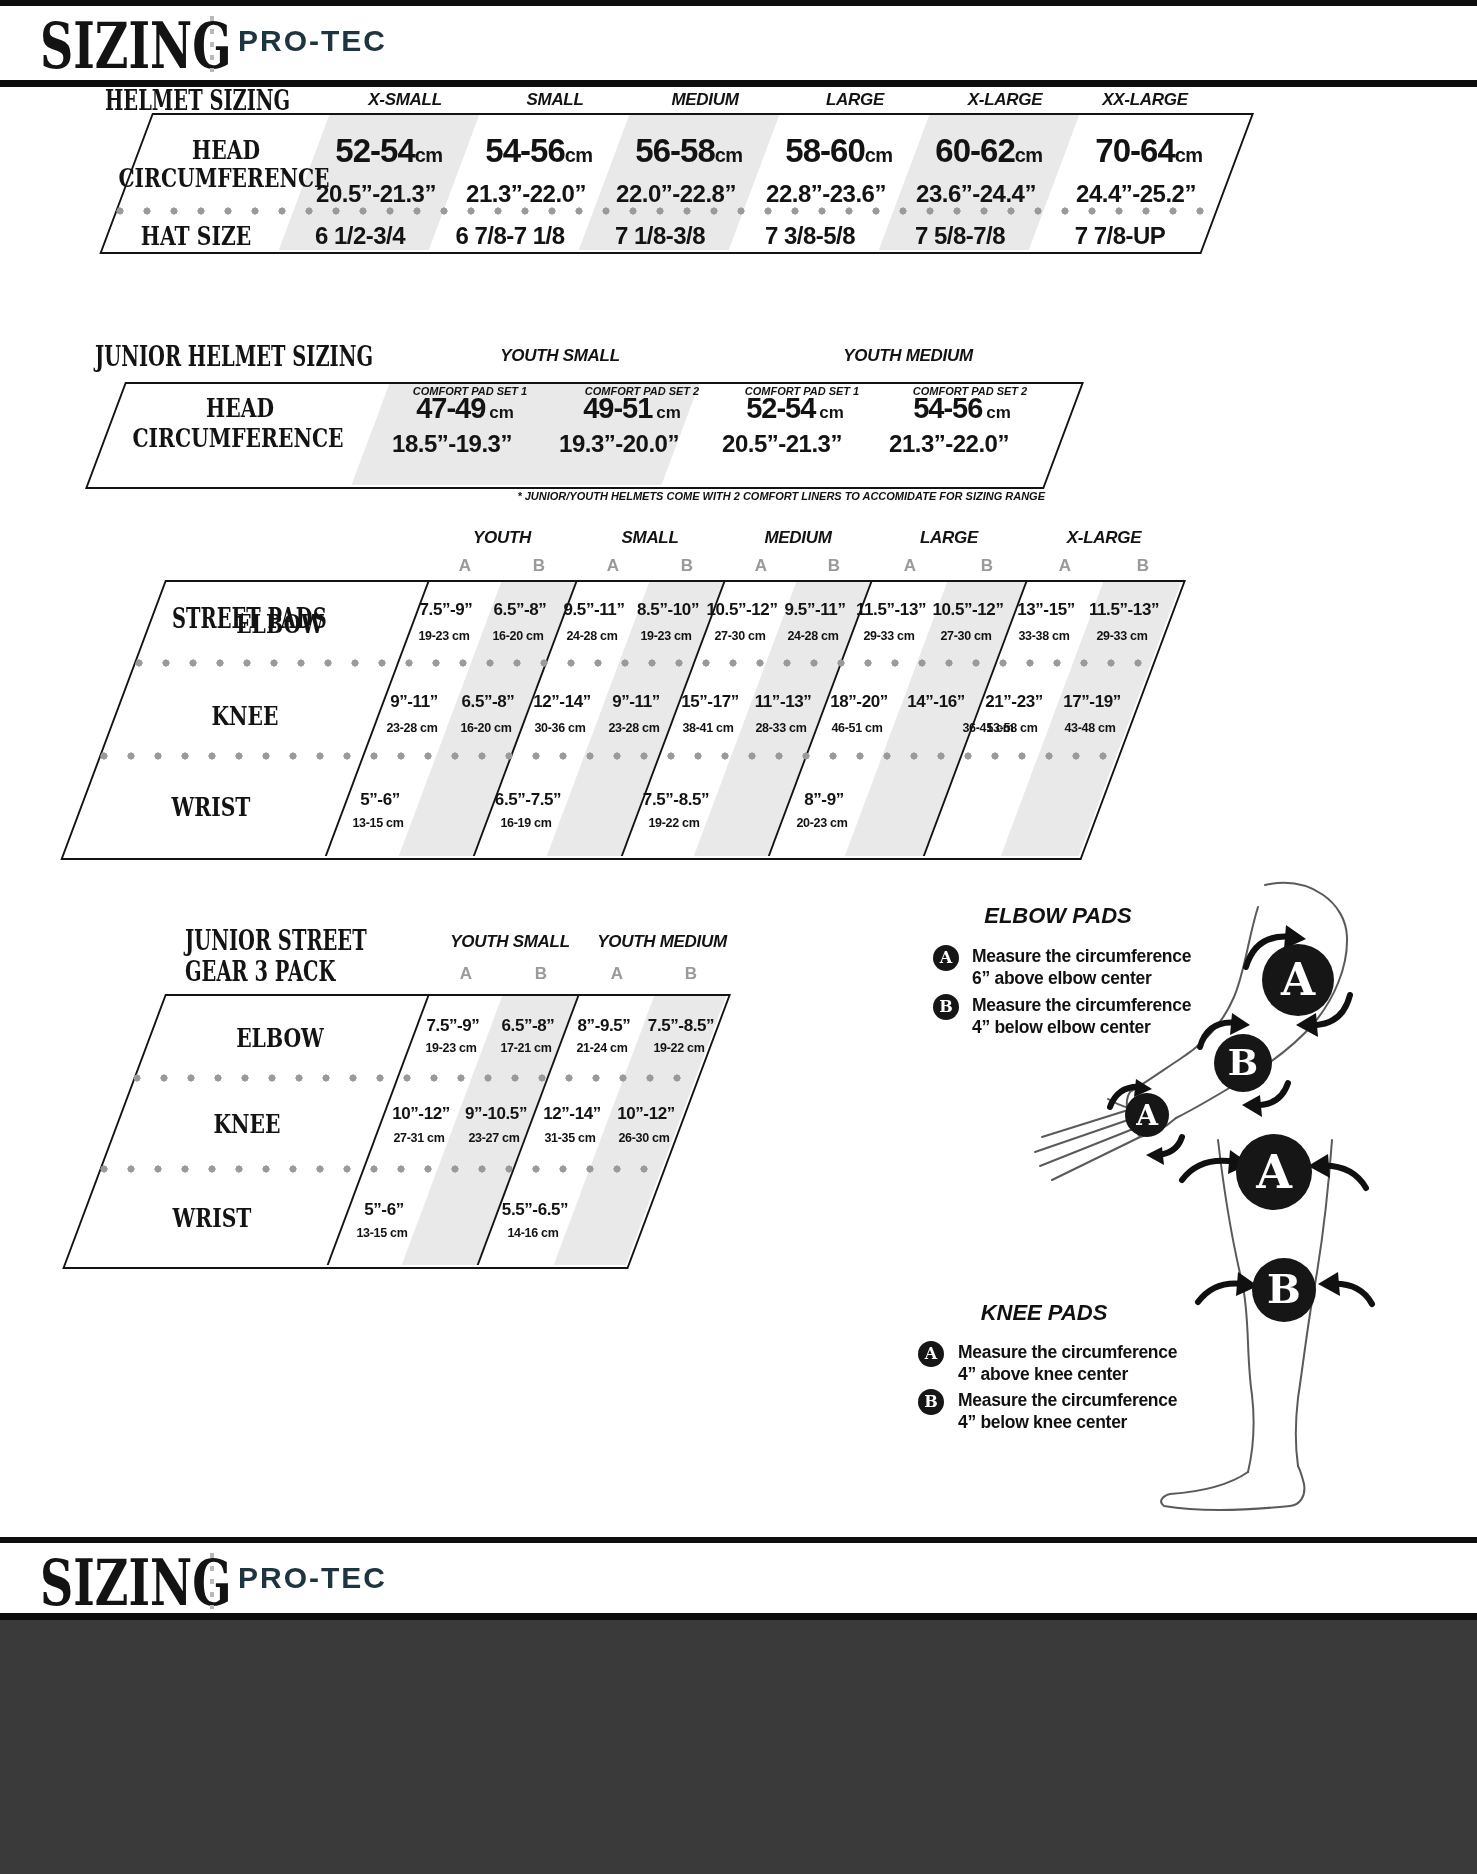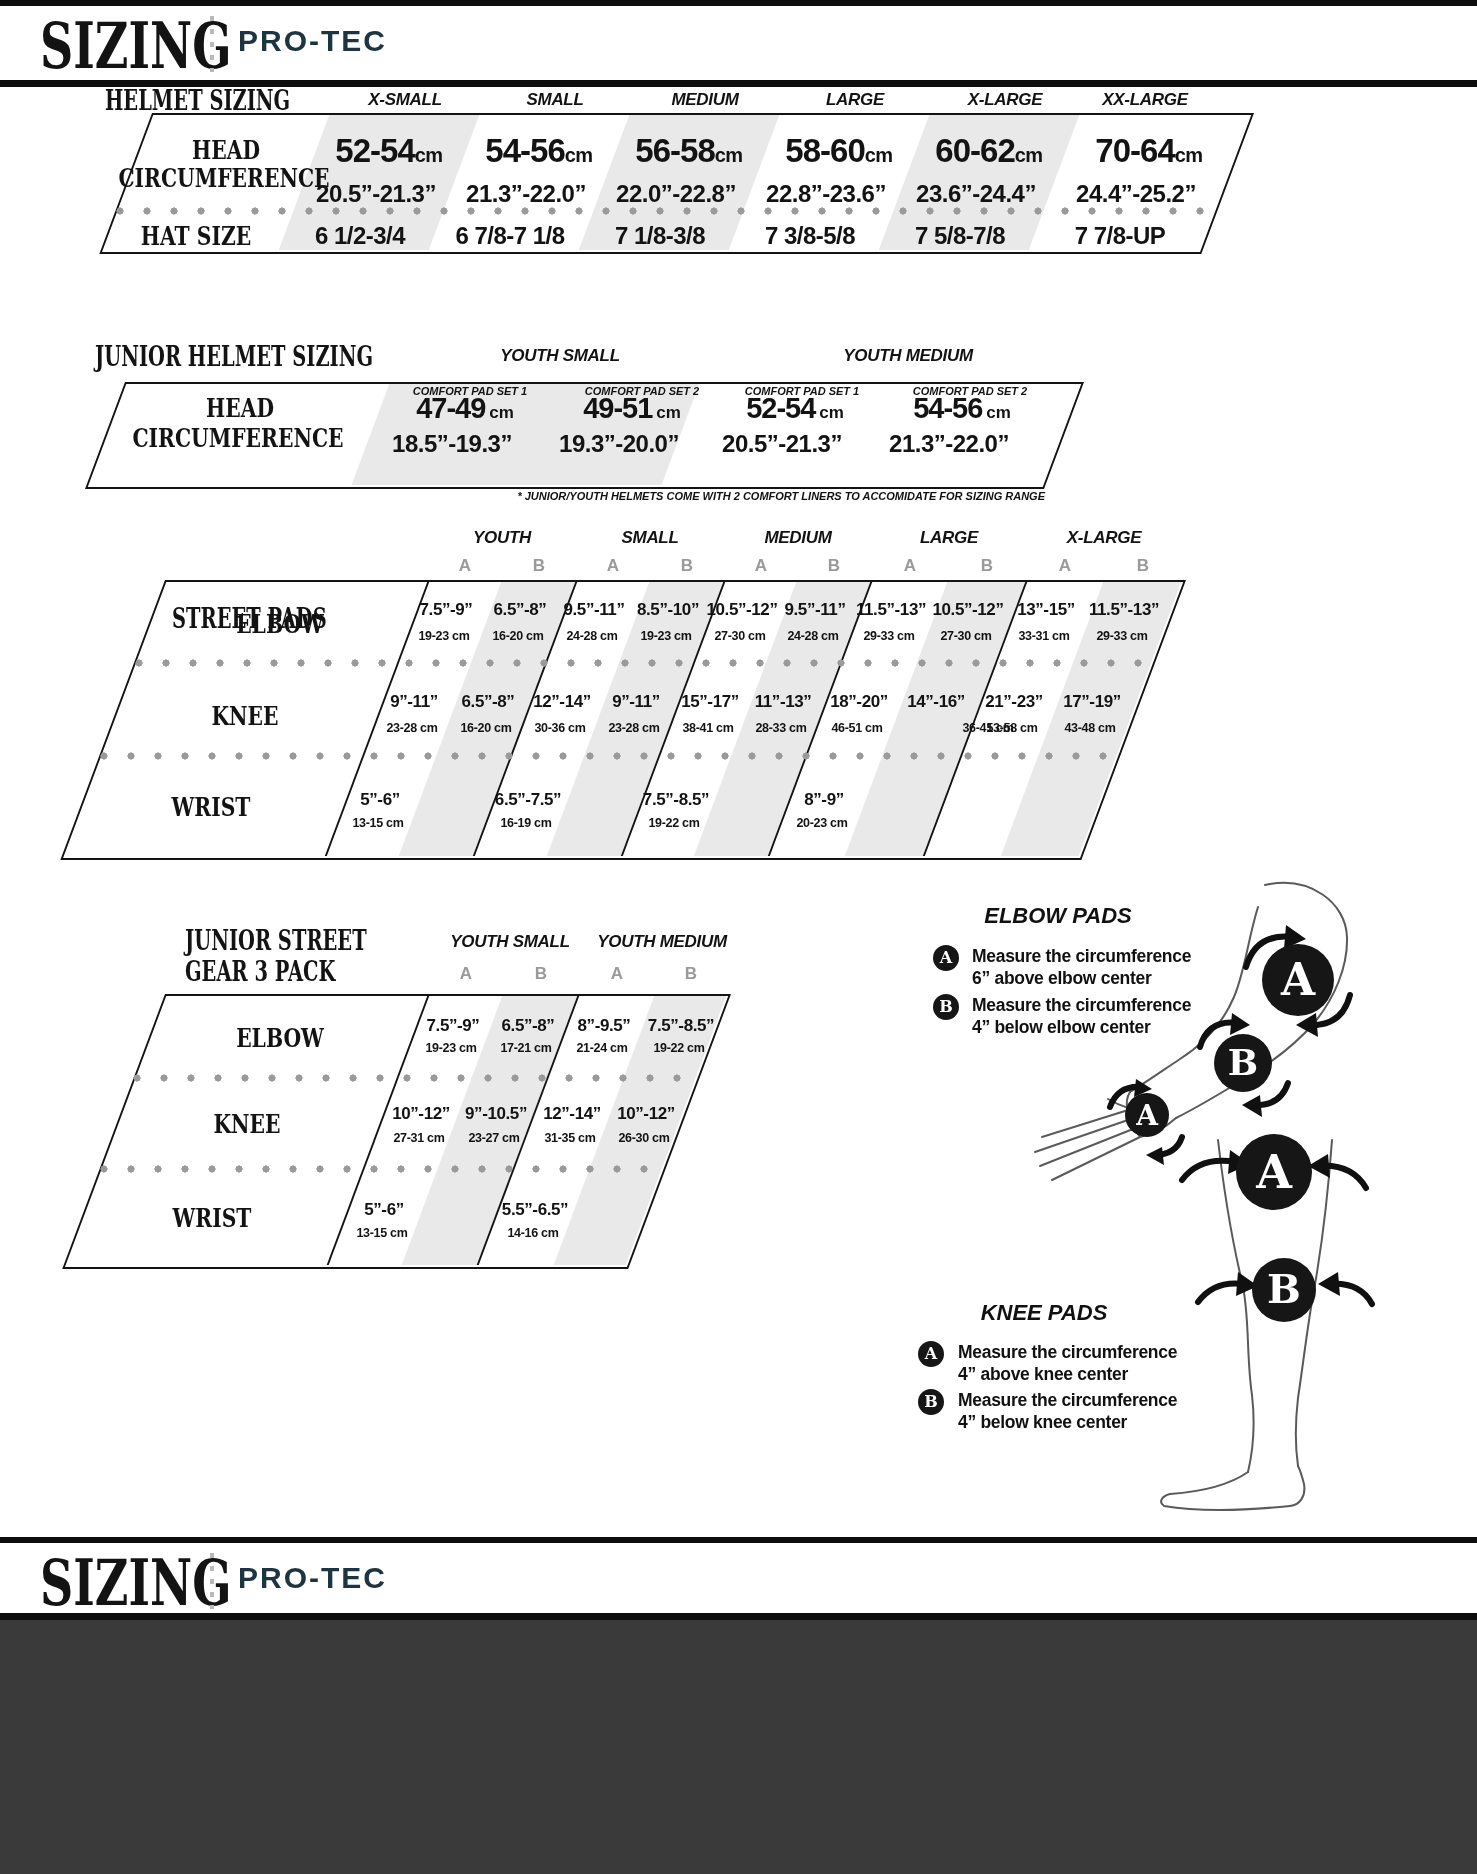--- a/index.html
+++ b/index.html
@@ -170,21 +170,21 @@
   <div class="cell in" style="left:1046px;top:600px">13”-15”</div>
   <div class="cell in" style="left:1124px;top:600px">11.5”-13”</div>
   <div class="cell cmv" style="left:444px;top:629px">19-23 cm</div>
   <div class="cell cmv" style="left:518px;top:629px">16-20 cm</div>
   <div class="cell cmv" style="left:592px;top:629px">24-28 cm</div>
   <div class="cell cmv" style="left:666px;top:629px">19-23 cm</div>
   <div class="cell cmv" style="left:740px;top:629px">27-30 cm</div>
   <div class="cell cmv" style="left:813px;top:629px">24-28 cm</div>
   <div class="cell cmv" style="left:889px;top:629px">29-33 cm</div>
   <div class="cell cmv" style="left:966px;top:629px">27-30 cm</div>
-  <div class="cell cmv" style="left:1044px;top:629px">33-31 cm</div>
+  <div class="cell cmv" style="left:1044px;top:629px">33-38 cm</div>
   <div class="cell cmv" style="left:1122px;top:629px">29-33 cm</div>
 
   <div class="cell in" style="left:414px;top:692px">9”-11”</div>
   <div class="cell in" style="left:488px;top:692px">6.5”-8”</div>
   <div class="cell in" style="left:562px;top:692px">12”-14”</div>
   <div class="cell in" style="left:636px;top:692px">9”-11”</div>
   <div class="cell in" style="left:710px;top:692px">15”-17”</div>
   <div class="cell in" style="left:783px;top:692px">11”-13”</div>
   <div class="cell in" style="left:859px;top:692px">18”-20”</div>
   <div class="cell in" style="left:936px;top:692px">14”-16”</div>

